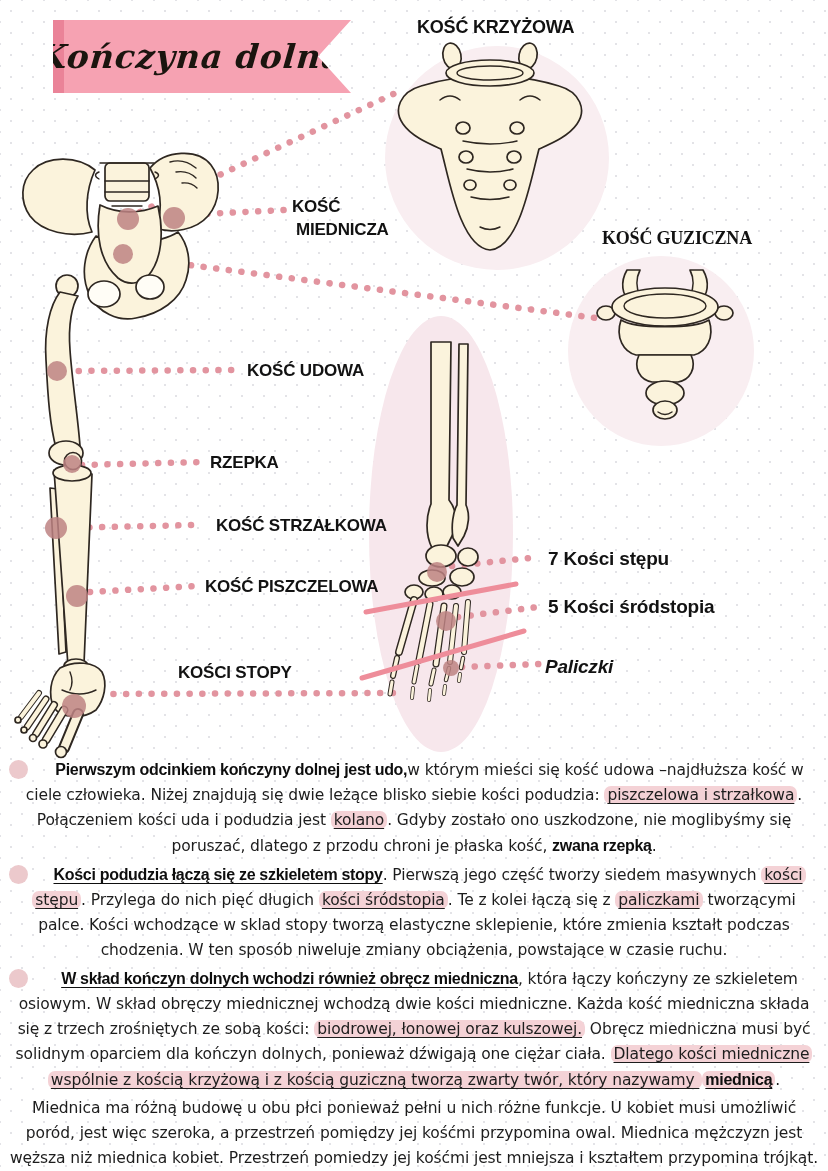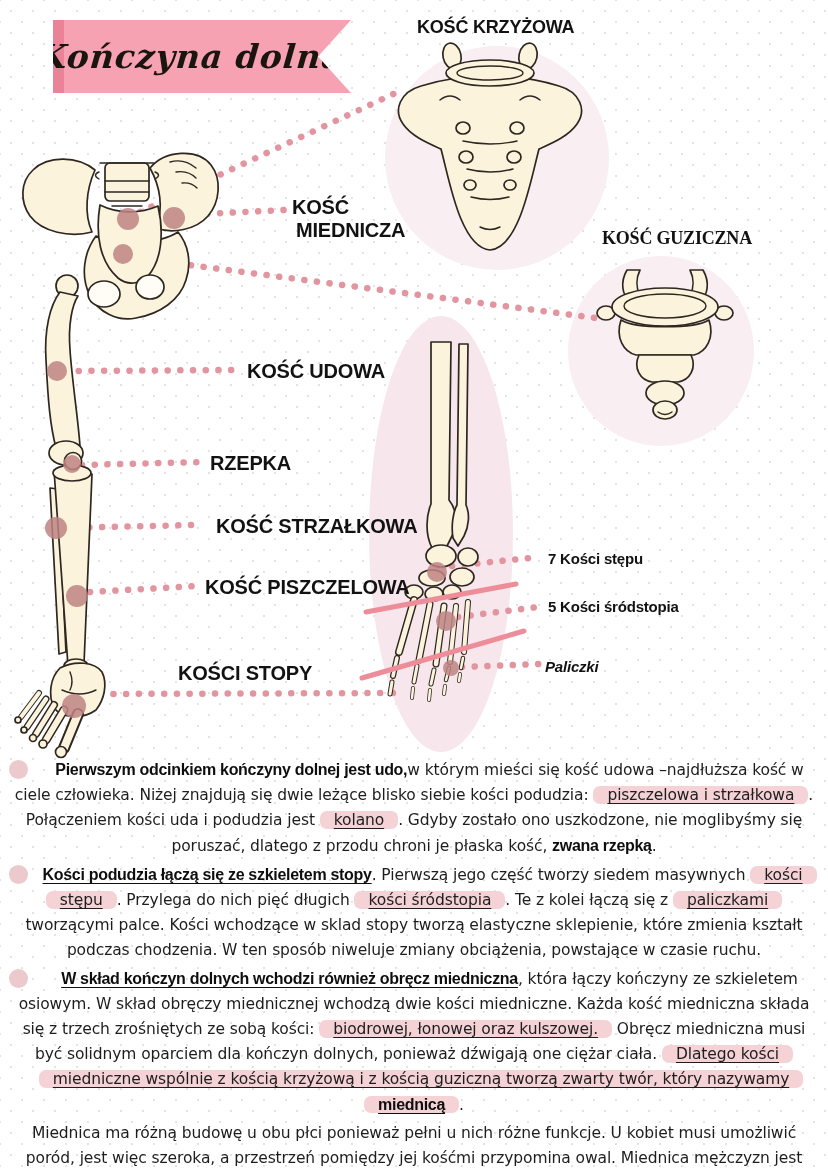--- a/index.html
+++ b/index.html
@@ -26,24 +26,24 @@
   }
   .banner-fold{position:absolute;left:0;top:0;width:11px;height:100%;background:var(--banner_fold);}
   .banner-title{
     font-family:"DejaVu Serif",serif;font-style:italic;font-weight:700;
     font-size:33px;color:#1b150f;letter-spacing:1px;transform:skewX(-5deg);
     padding-right:22px;white-space:nowrap;
   }
   
   .dlabel{
     position:absolute;font-family:"Liberation Sans",sans-serif;font-weight:800;
-    color:#121212;font-size:20px;line-height:22px;letter-spacing:-0.2px;white-space:nowrap;
+    color:#121212;font-size:17px;line-height:22px;letter-spacing:-0.2px;white-space:nowrap;
   }
   .dlabel.big{font-size:18px;}
-  .dlabel.small{font-size:15px;}
+  .dlabel.small{font-size:19px;}
   .art{position:absolute;left:0;top:0;}
   
   .bone{fill:var(--bone_cream);stroke:var(--outline_dark);stroke-width:1.7;stroke-linejoin:round;stroke-linecap:round;}
   .bone-thin{fill:none;stroke:var(--outline_dark);stroke-width:1.4;stroke-linejoin:round;stroke-linecap:round;}
   .hole{fill:#fffdf6;stroke:var(--outline_dark);stroke-width:1.7;}
   .blob{fill:var(--blob_pink);}
   .blob-foot{fill:var(--foot_blob_pink);}
   .leader{fill:none;stroke:var(--leader_pink);stroke-width:6.5;stroke-linecap:round;stroke-dasharray:0.1 12.6;}
   .solidline{fill:none;stroke:var(--solid_line_pink);stroke-width:5;stroke-linecap:round;}
   .marker{fill:var(--marker_mauve);opacity:0.85;}
@@ -56,21 +56,21 @@
     line-height:25px;color:var(--text_dark);letter-spacing:-0.1px;
   }
   .textblock p{margin:0 0 3px 0;}
   .bullet{
     float:left;width:19px;height:19px;border-radius:50%;
     background:var(--bullet_pink);margin:3px 10px 0 2px;
   }
   .seg-bold{font-family:"Liberation Sans",sans-serif;font-weight:700;font-size:16px;letter-spacing:-0.3px;color:#0e0e0e;}
   .ul{text-decoration:underline;text-decoration-thickness:1.4px;text-underline-offset:3px;}
   .hl{
-    background:var(--highlight_pink);border-radius:7px;padding:0 14px;
+    background:var(--highlight_pink);border-radius:7px;padding:0 3px;
     box-decoration-break:clone;-webkit-box-decoration-break:clone;
   }
 </style>
 </head>
 <body>
 
 <div class="page">
 
   <div class="banner">
     <div class="banner-fold"></div>

